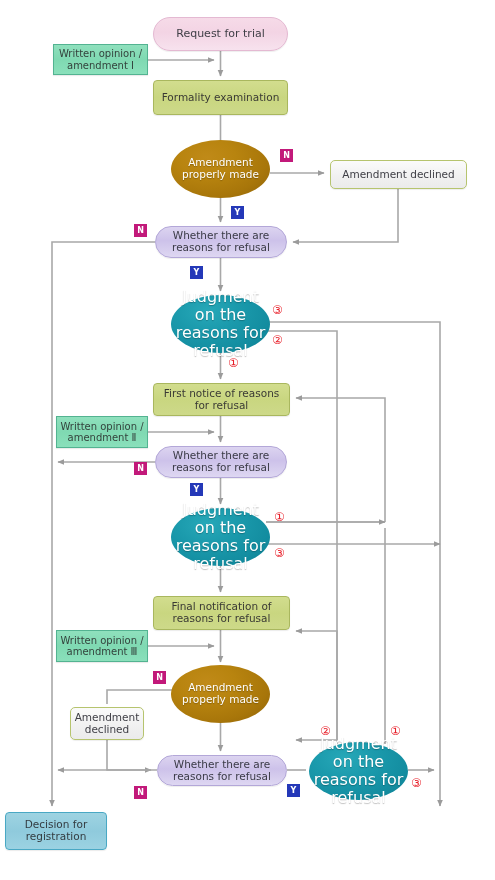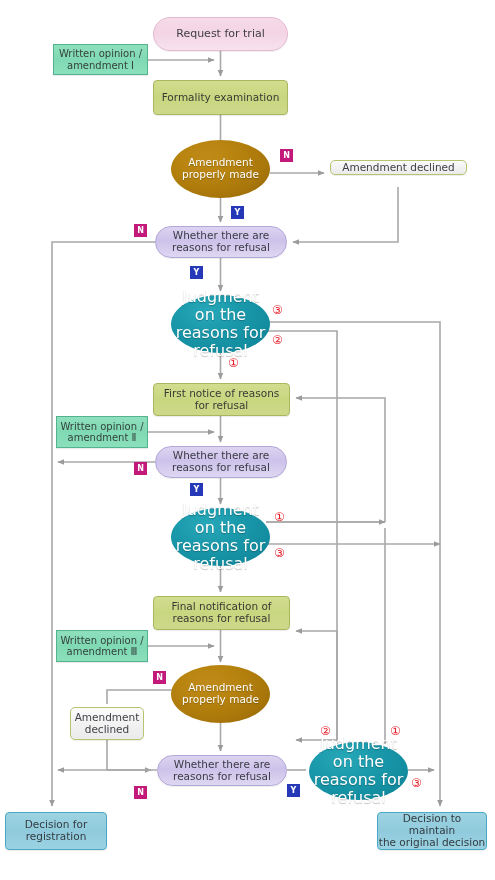--- a/index.html
+++ b/index.html
@@ -140,21 +140,21 @@
 
   <div class="node n-olive" style="left:153px;top:80px;width:135px;height:35px;align-items:center;">
     <span>Formality examination</span>
   </div>
 
   <div class="node n-brown" style="left:171px;top:140px;width:99px;height:58px;flex-direction:column;">
     <span>Amendment</span>
     <span>properly made</span>
   </div>
 
-  <div class="node n-white" style="left:330px;top:160px;width:137px;height:15px;">
+  <div class="node n-white" style="left:330px;top:160px;width:137px;height:29px;">
     <span>Amendment declined</span>
   </div>
 
   <div class="node n-lav" style="left:155px;top:226px;width:132px;height:32px;flex-direction:column;">
     <span>Whether there are</span>
     <span>reasons for refusal</span>
   </div>
 
   <div class="node n-teal" style="left:171px;top:295px;width:99px;height:58px;flex-direction:column;">
     <span>Judgment on the</span>
@@ -209,24 +209,20 @@
   <div class="node n-teal" style="left:309px;top:742px;width:99px;height:58px;flex-direction:column;">
     <span>Judgment on the</span>
     <span>reasons for refusal</span>
   </div>
 
   <div class="node n-blue" style="left:5px;top:812px;width:102px;height:38px;flex-direction:column;">
     <span>Decision for</span>
     <span>registration</span>
   </div>
 
-  <div class="node n-blue" style="left:377px;top:812px;width:110px;height:38px;flex-direction:column;">
-    <span>Decision to maintain</span>
-    <span>the original decision</span>
-  </div>
 
   <div class="flag flag-n" style="left:280px;top:149px;">
     <span>N</span>
   </div>
   <div class="flag flag-y" style="left:231px;top:206px;">
     <span>Y</span>
   </div>
   <div class="flag flag-n" style="left:134px;top:224px;">
     <span>N</span>
   </div>

